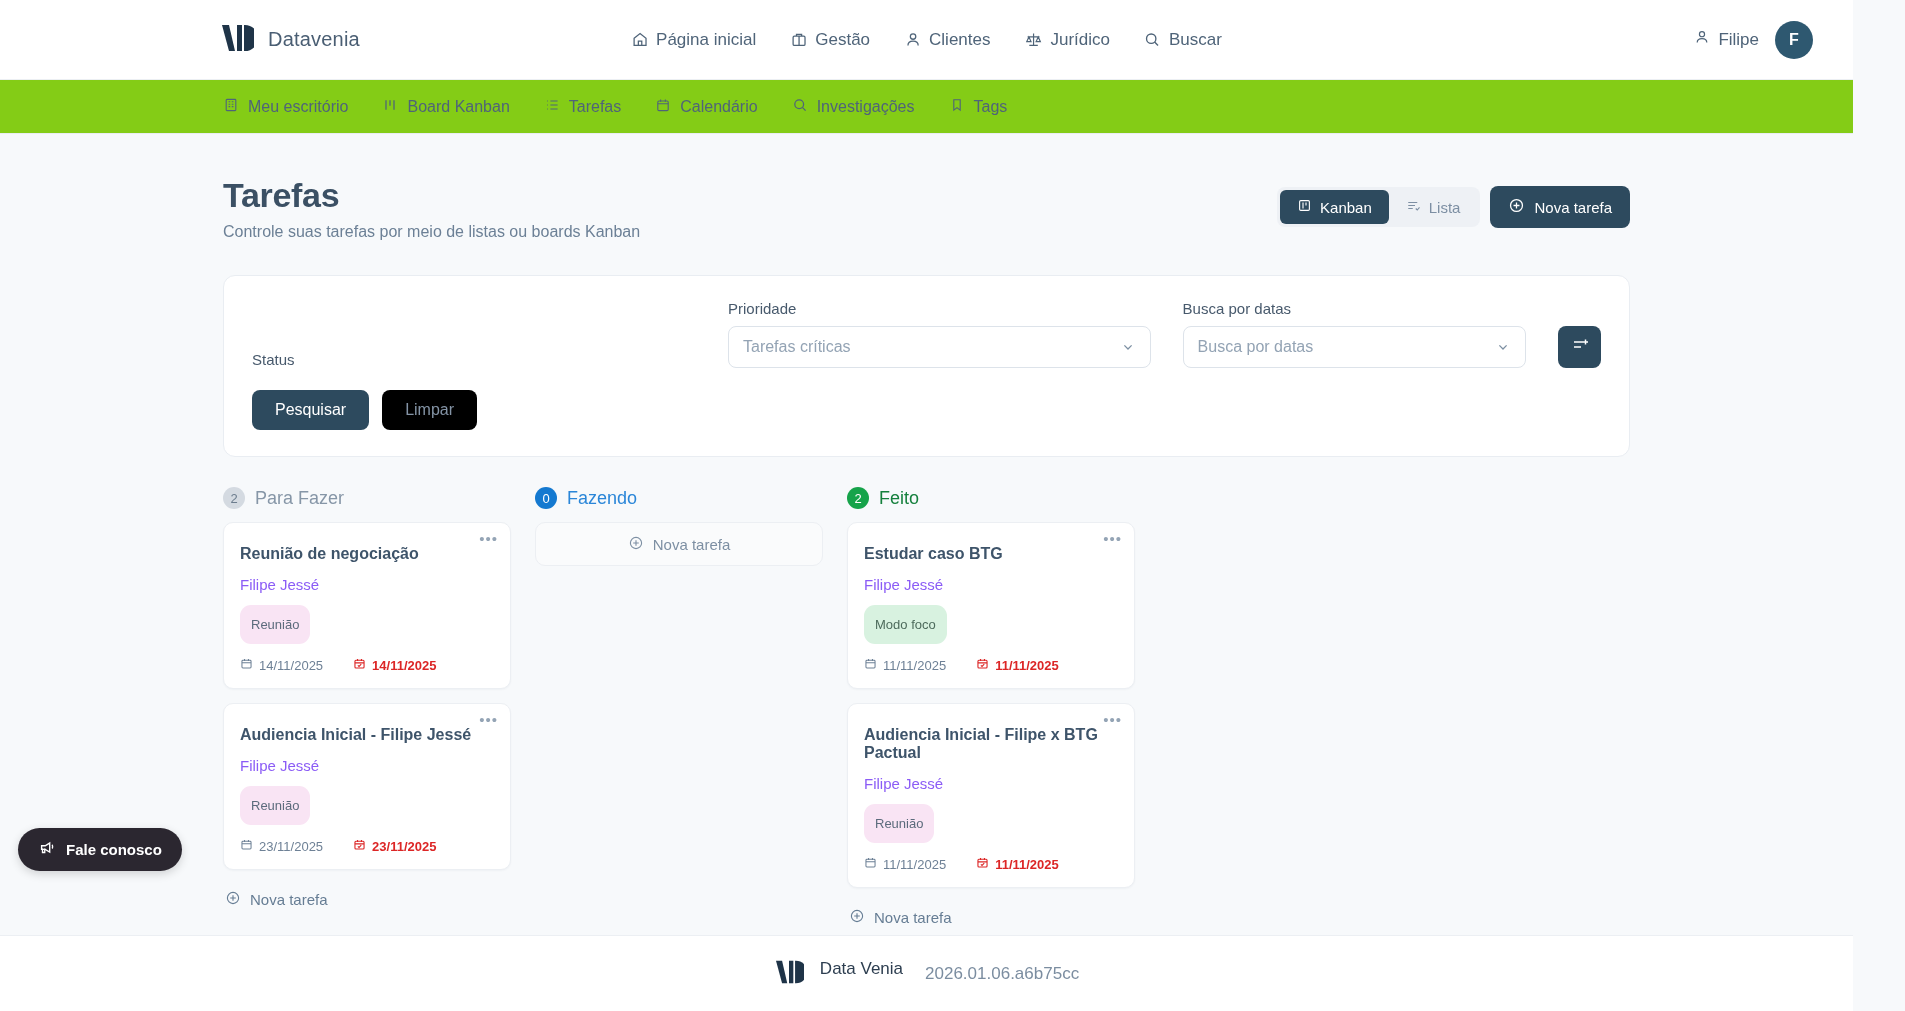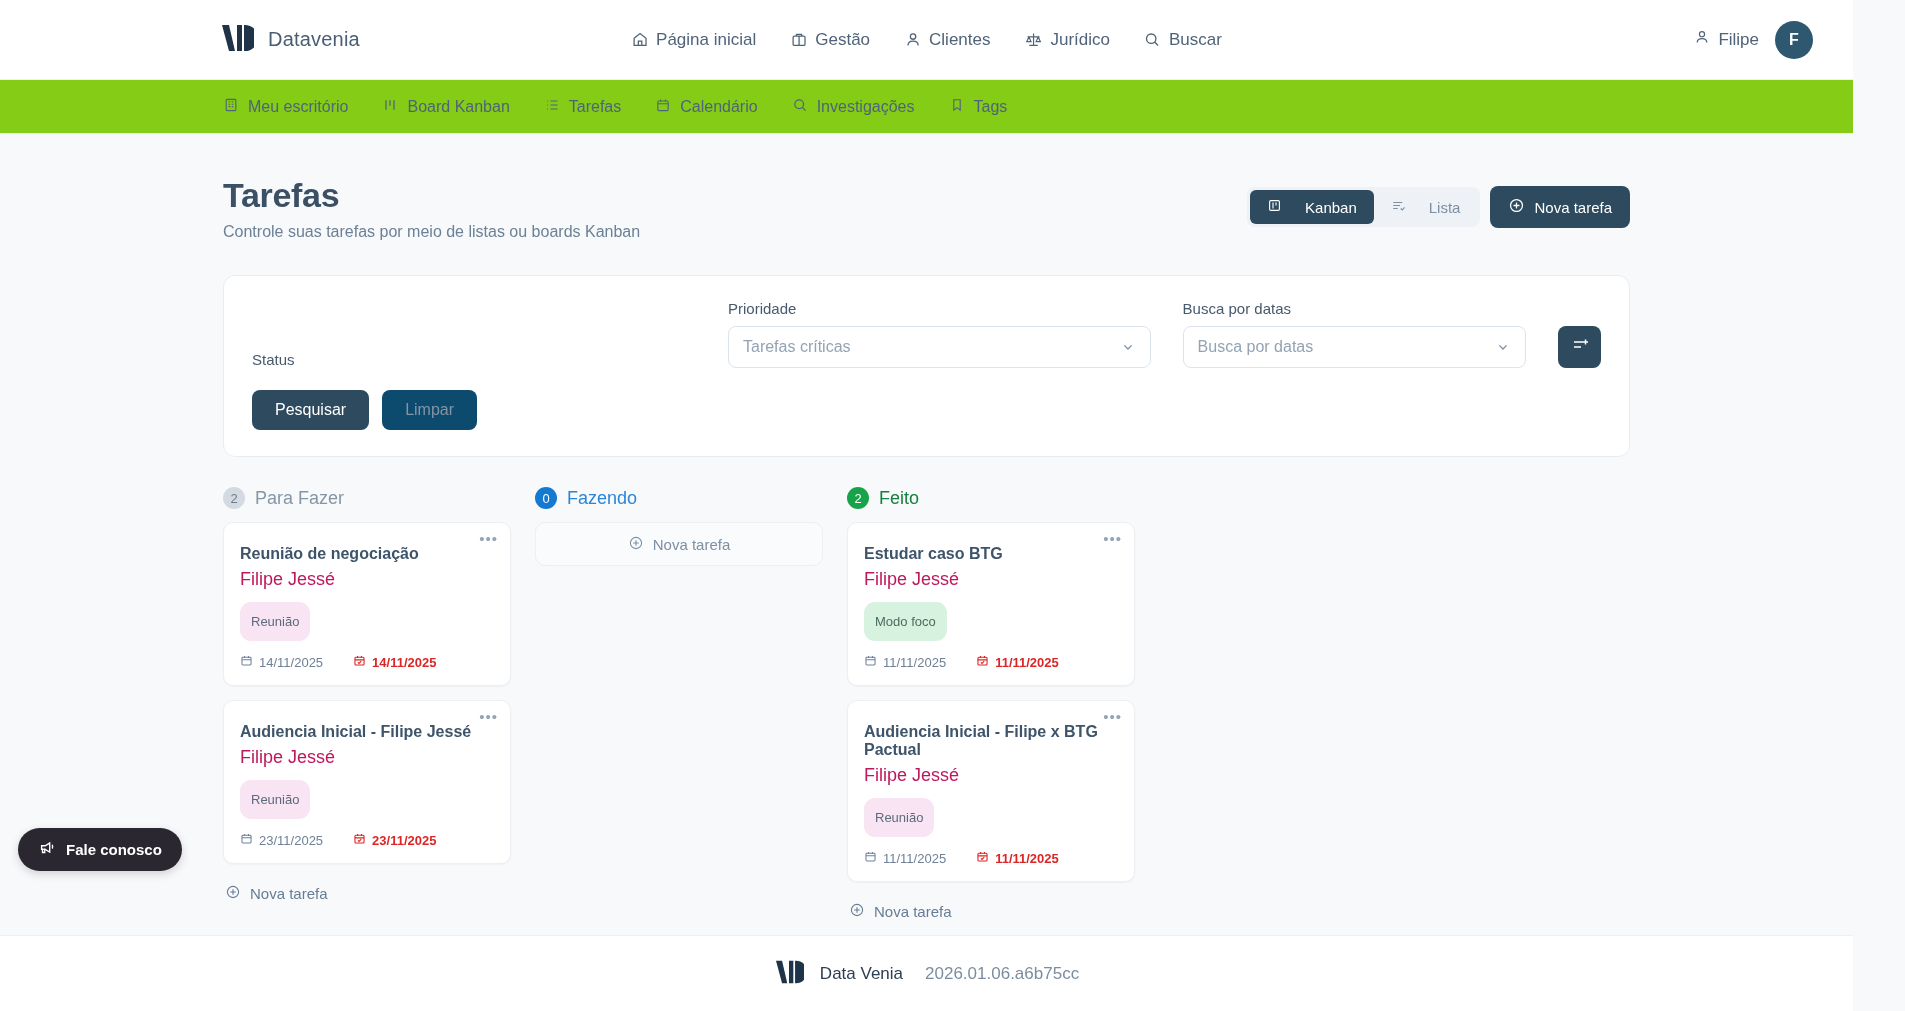--- a/index.html
+++ b/index.html
@@ -58,21 +58,21 @@
 
   
   .content { flex: 1; padding: 42px 223px 0 223px; overflow: hidden; }
   .page-head { display: flex; align-items: flex-start; justify-content: space-between; }
   .page-title { font-size: 34px; font-weight: bold; color: #3b5064; letter-spacing: -.3px; }
   .page-sub { font-size: 16px; color: #6c8096; margin-top: 8px; }
 
   .head-actions { display: flex; align-items: center; gap: 10px; margin-top: 10px; }
   .viewtoggle { display: flex; background: #eef1f5; border-radius: 8px; padding: 3px; }
   .vt-btn {
-    display: flex; align-items: center; gap: 23px;
+    display: flex; align-items: center; gap: 8px;
     font-size: 15px; padding: 8px 17px; border-radius: 6px;
     color: #7d8fa3; cursor: pointer; white-space: nowrap;
   }
   .vt-btn.active { background: #2d4a5e; color: #fff; }
   .btn-primary {
     display: flex; align-items: center; gap: 9px;
     background: #2d4a5e; color: #fff; font-size: 15px;
     padding: 11px 18px; border-radius: 8px; cursor: pointer; white-space: nowrap;
     border: none;
   }
@@ -100,21 +100,21 @@
     width: 46px; height: 42px; background: #2d4a5e; border-radius: 8px;
     display: flex; align-items: center; justify-content: center; cursor: pointer;
     margin-left: auto;
   }
   .filter-actions { display: flex; gap: 13px; margin-top: 22px; }
   .btn-search {
     background: #2d4a5e; color: #fff; font-size: 16px;
     padding: 11px 23px; border-radius: 8px; cursor: pointer; border: none;
   }
   .btn-clear {
-    background: #0c4a6e; color: #8494a6; font-size: 16px;
+    background: #000000; color: #8494a6; font-size: 16px;
     padding: 11px 23px; border-radius: 8px; cursor: pointer; border: none;
   }
 
   
   .board { display: flex; gap: 24px; margin-top: 30px; }
   .column { width: 288px; }
   .col-head { display: flex; align-items: center; gap: 10px; margin-bottom: 13px; }
   .badge {
     width: 22px; height: 22px; border-radius: 50%;
     font-size: 13px; display: flex; align-items: center; justify-content: center;
@@ -132,21 +132,21 @@
     background: #fff; border: 1px solid #eceff3; border-radius: 10px;
     padding: 14px 16px 15px 16px; margin-bottom: 14px; position: relative;
     box-shadow: 0 1px 2px rgba(30,50,70,.04);
     cursor: pointer;
   }
   .card-menu {
     position: absolute; top: 8px; right: 12px; color: #94a4b5;
     font-size: 15px; letter-spacing: 1px; line-height: 1; cursor: pointer;
   }
   .card-title { font-size: 16px; font-weight: bold; color: #3e546a; margin-top: 8px; }
-  .card-owner { font-size: 18px; color: #be185d; margin-top: 6px; }
+  .card-owner { font-size: 15px; color: #8b5cf6; margin-top: 13px; }
   .tag {
     display: inline-block; font-size: 13px; border-radius: 11px;
     padding: 12px 11px; margin-top: 12px;
   }
   .tag.pink { background: #f9e4f4; color: #5c6b7c; }
   .tag.green { background: #d8f2e0; color: #4d6b5c; }
   .card-dates { display: flex; align-items: center; gap: 30px; margin-top: 13px; }
   .cdate { display: flex; align-items: center; gap: 6px; font-size: 13px; color: #6e8196; }
   .cdate.due { color: #dc2626; font-weight: bold; }
 
@@ -169,21 +169,21 @@
     box-shadow: 0 3px 10px rgba(0,0,0,.16);
   }
 
   
   .footer {
     height: 76px; background: #fff; border-top: 1px solid #eceff3;
     display: flex; align-items: center; justify-content: center; gap: 22px;
   }
   .footer-name { font-size: 17px; color: #2d3e50; }
   .footer-ver { font-size: 17px; color: #7b8da0; }
-  .footer-left { display: flex; align-items: center; gap: 16px; }
+  .footer-left { display: flex; align-items: flex-start; gap: 16px; }
 </style>
 </head>
 <body>
 
 <div class="page">
 
   <div class="topbar">
     <div class="brand">
       <span class="logo">
         <svg width="34" height="30" viewBox="0 0 34 30">

